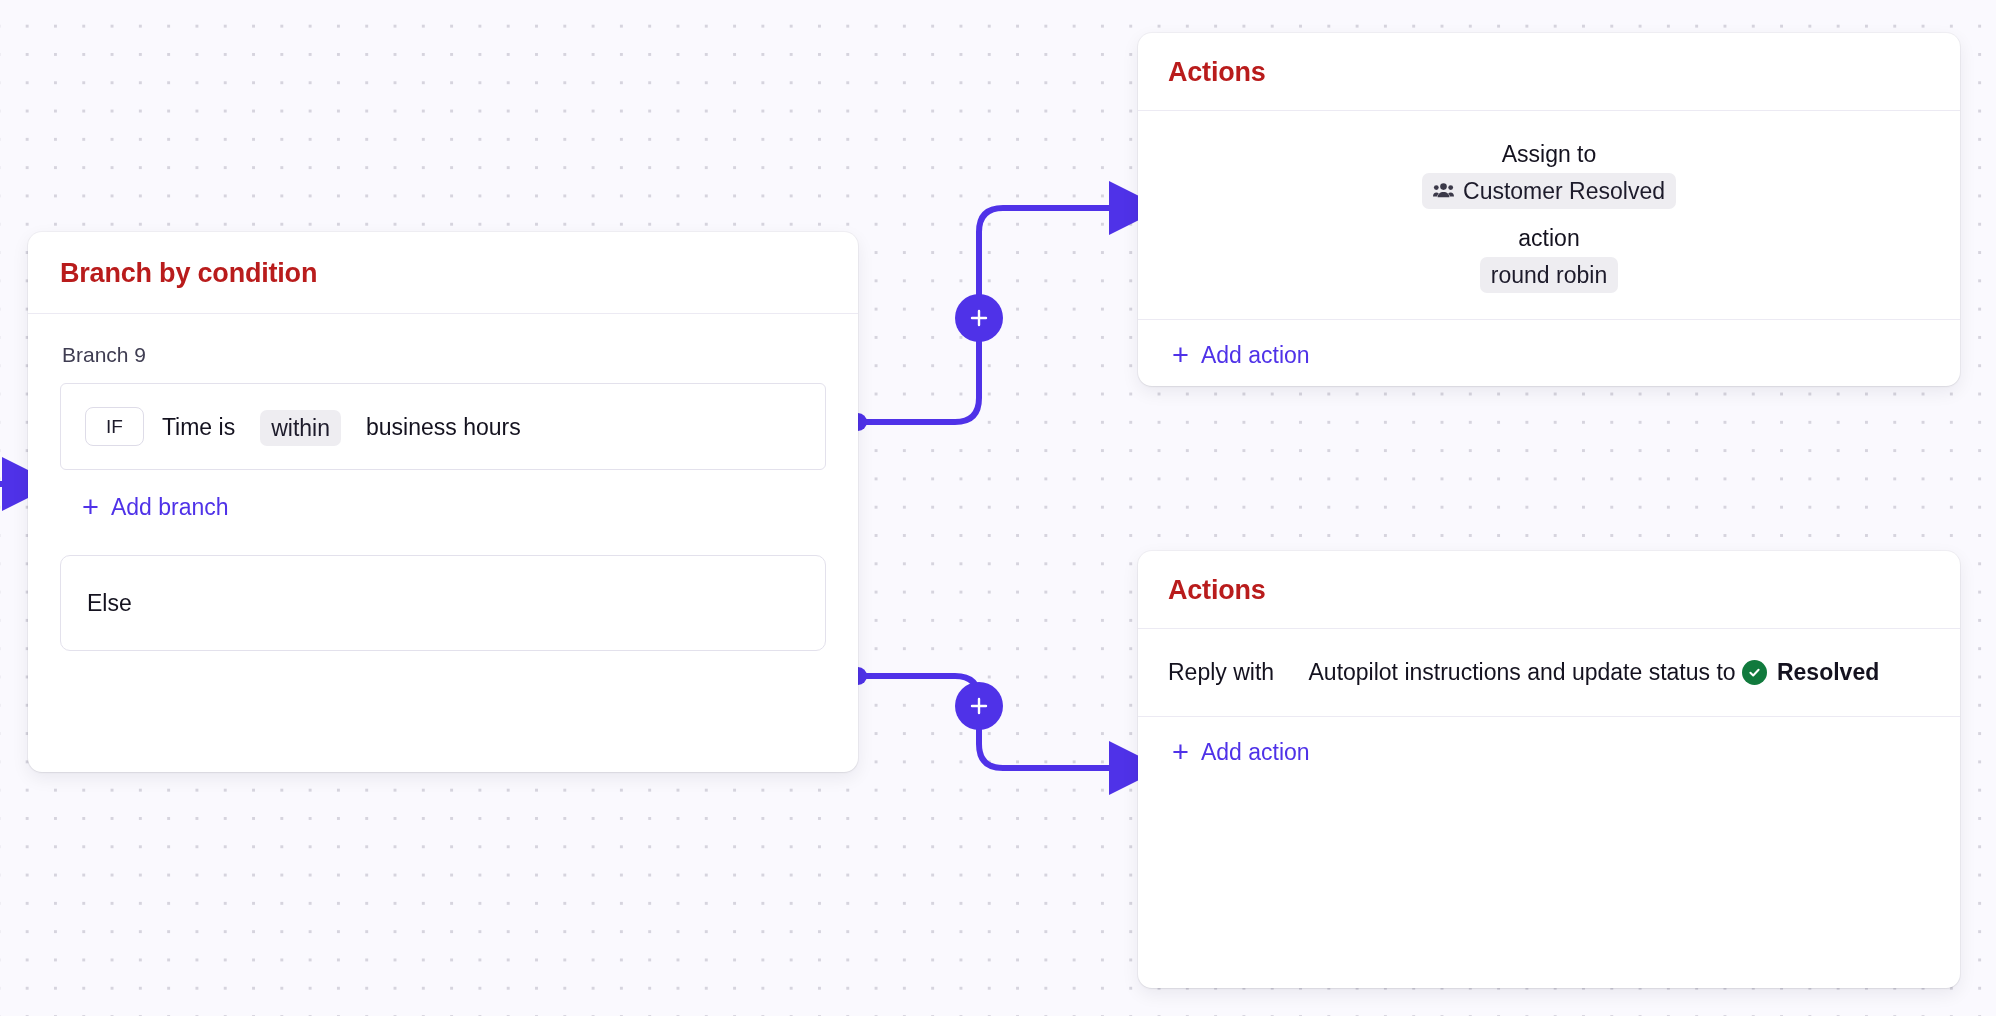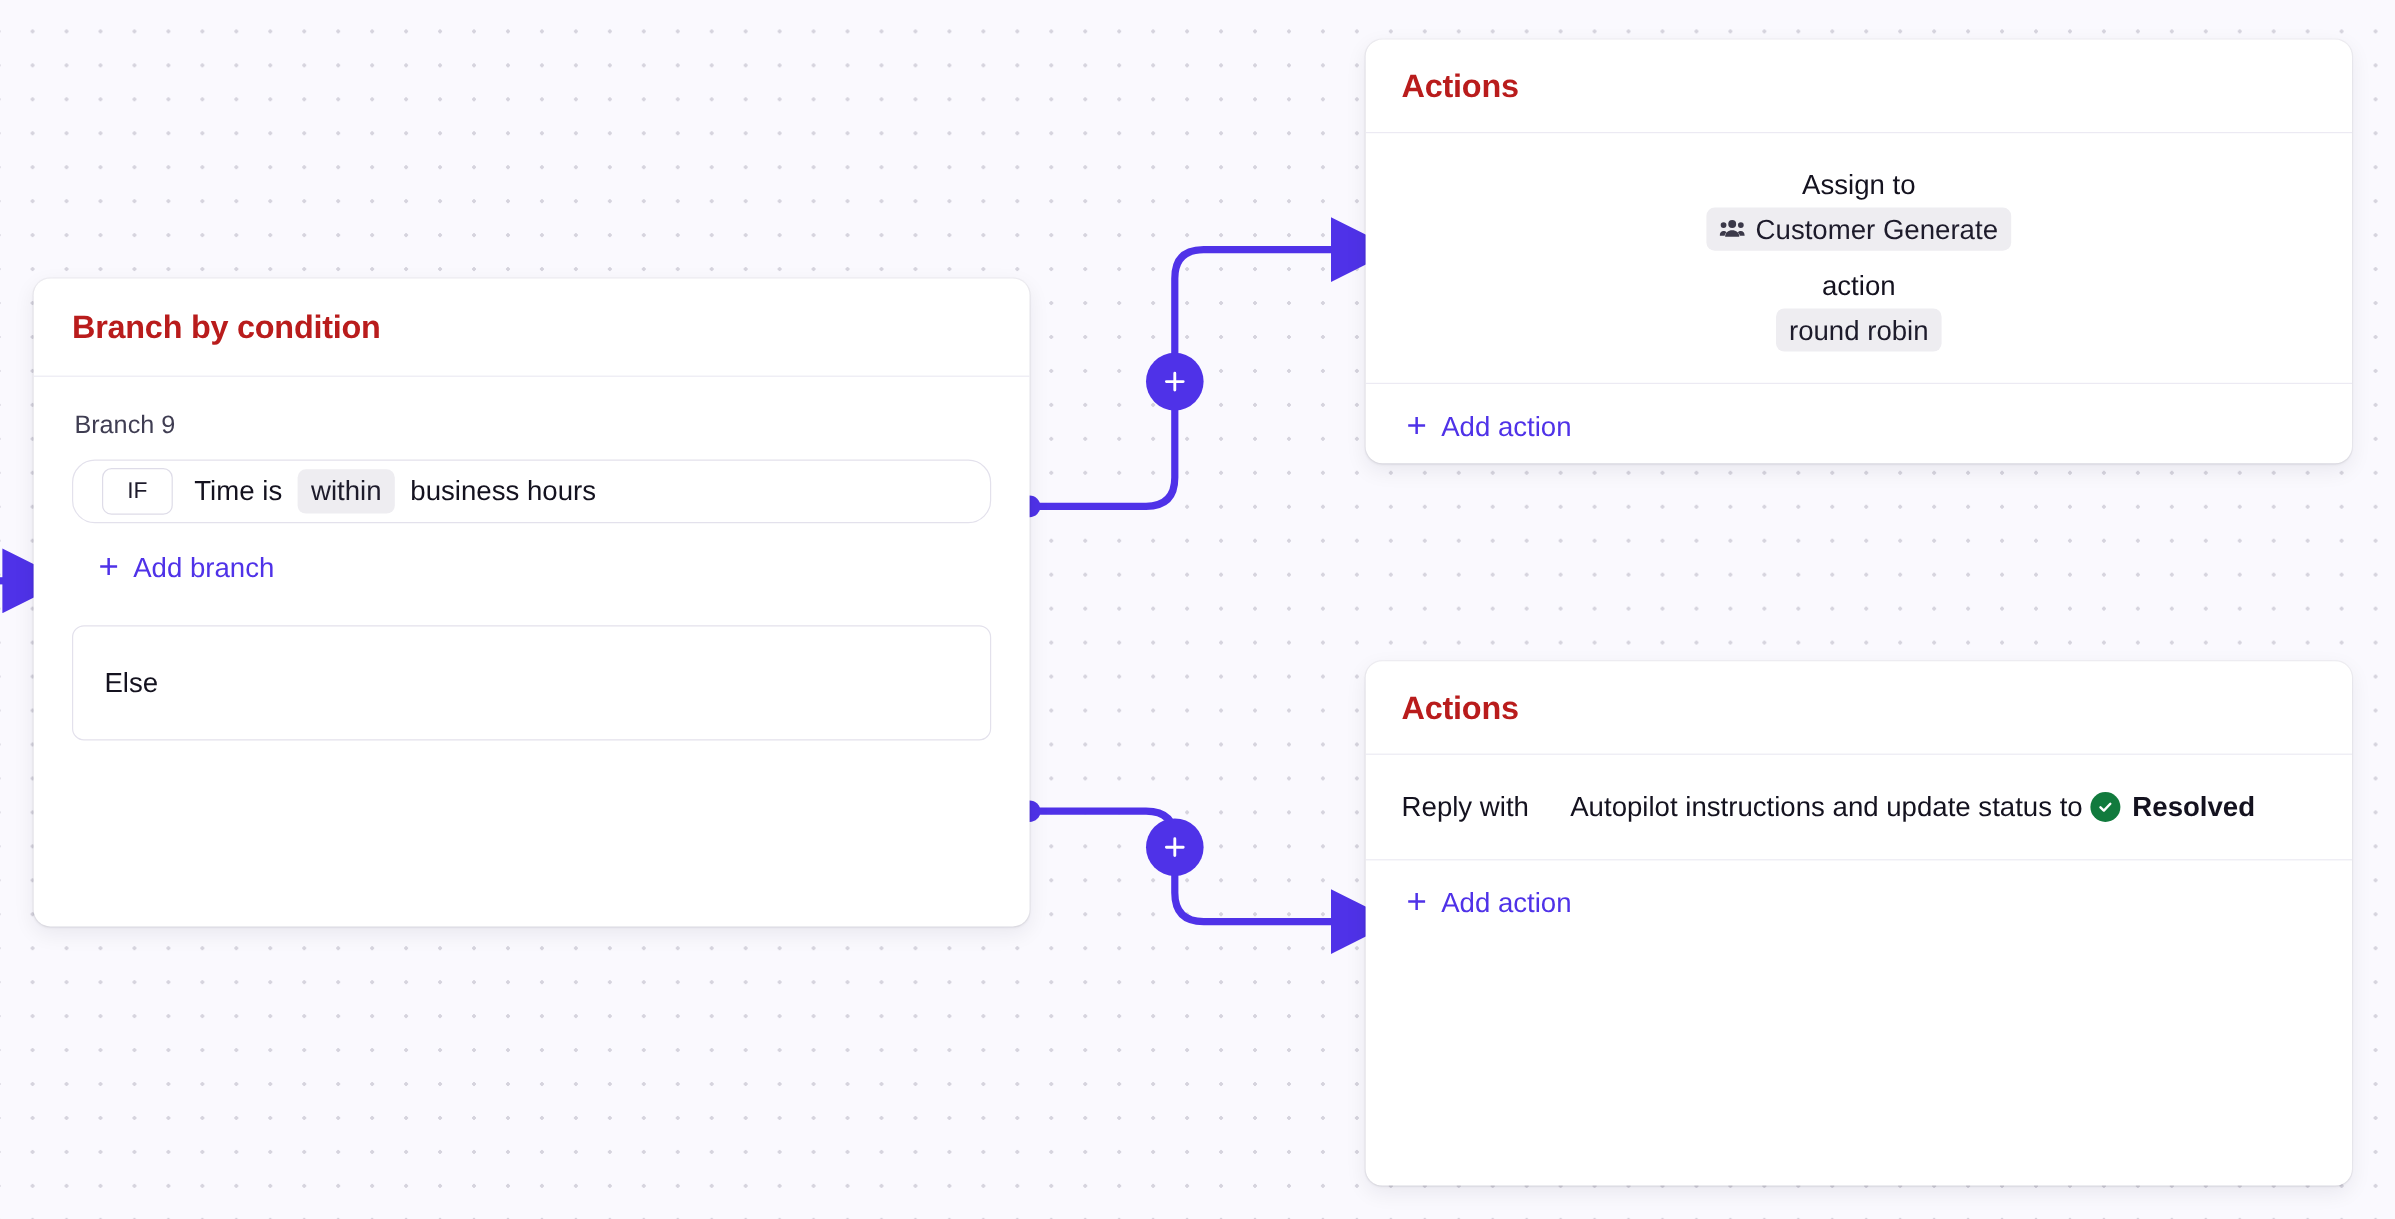--- a/index.html
+++ b/index.html
@@ -54,43 +54,43 @@
   }
   #branch-card .card-header { padding: 28px 32px 26px 32px; }
   .branch-label {
     font-size: 21px;
     color: #3f3d52;
     margin: 4px 0 18px 2px;
     line-height: 1;
   }
   .condition-box {
     border: 1px solid #e3e1ec;
-    border-radius: 19px;
-    padding: 6px 24px;
-    display: flex;
-    align-items: center;
+    border-radius: 6px;
+    padding: 23px 24px;
+    display: flex;
+    align-items: flex-end;
     box-sizing: border-box;
   }
   .if-pill {
     border: 1px solid #dedce8;
     border-radius: 8px;
     background: #fff;
     font-size: 19px;
     color: #1d1b2b;
     padding: 9px 20px;
     margin-right: 18px;
     line-height: 1;
   }
   .cond-text {
     font-size: 23px;
     color: #14121f;
     display: flex;
     align-items: center;
     flex-wrap: wrap;
-    gap: 4px;
+    gap: 16px;
   }
   .chip {
     background: #eeedf1;
     border-radius: 7px;
     padding: 5px 11px;
     margin: 0 9px;
     color: #1d1b2b;
     display: inline-flex;
     align-items: center;
     line-height: 1.15;
@@ -288,21 +288,21 @@
           <span class="chip-icon">
             <svg width="21" height="17" viewBox="0 0 21 17">
               <circle cx="10.5" cy="4.6" r="3.3" fill="#3b3949"></circle>
               <path d="M4.6 15.2 c0-3.3 2.6-5.3 5.9-5.3 s5.9 2 5.9 5.3 z" fill="#3b3949"></path>
               <circle cx="3.3" cy="5.6" r="2.4" fill="#3b3949"></circle>
               <path d="M0 14.4 c0-2.4 1.5-3.9 3.3-3.9 1 0 1.9 .4 2.5 1.1 -1 1-1.5 2.2-1.6 2.8 z" fill="#3b3949"></path>
               <circle cx="17.7" cy="5.6" r="2.4" fill="#3b3949"></circle>
               <path d="M21 14.4 c0-2.4-1.5-3.9-3.3-3.9 -1 0-1.9 .4-2.5 1.1 1 1 1.5 2.2 1.6 2.8 z" fill="#3b3949"></path>
             </svg>
           </span>
-          <span>Customer Generate</span>
+          <span>Customer Resolved</span>
         </span>
       </div>
 
       <div class="action-line">
         <span>action</span>
         <span class="chip">round robin</span>
       </div>
 
       <div class="card-divider"></div>
 

